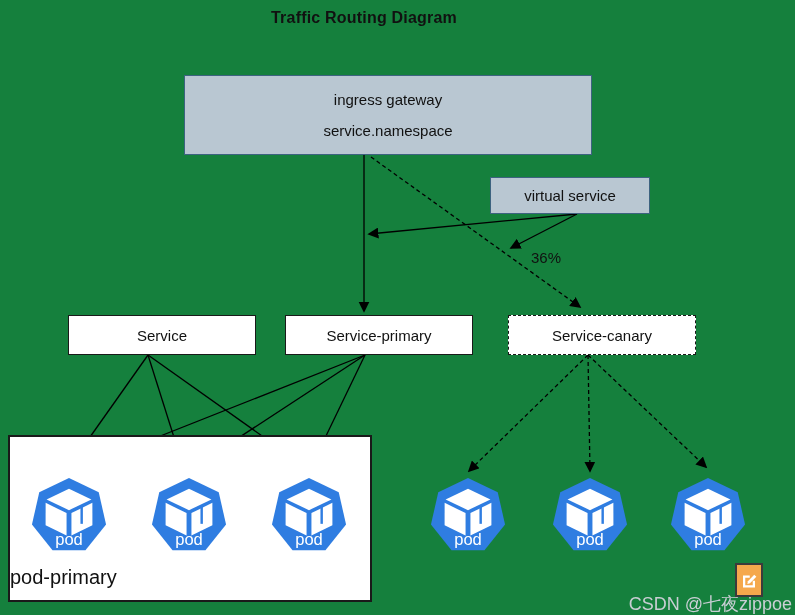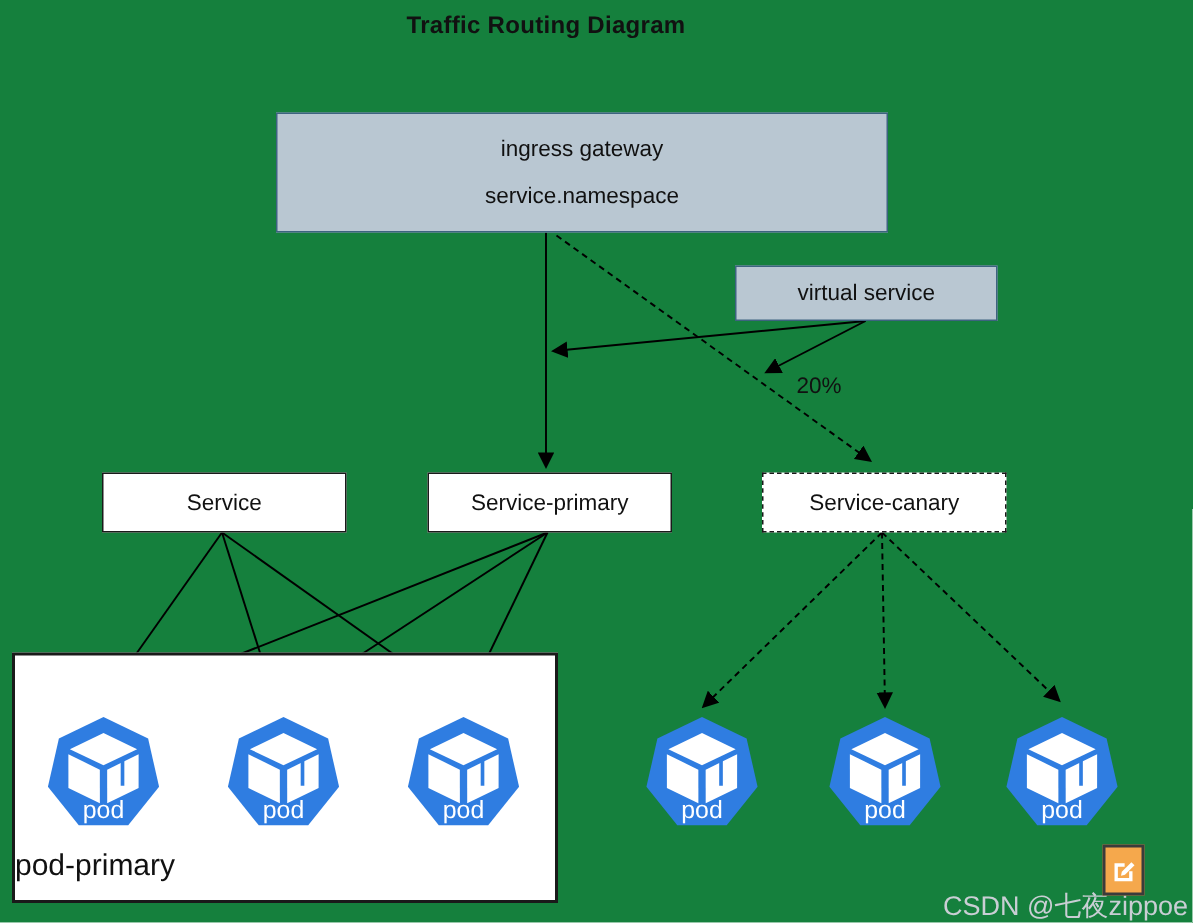--- a/index.html
+++ b/index.html
@@ -19,22 +19,22 @@
   .box.filled{
     background:var(--node-fill,#b9c7d2);
     border:1px solid var(--node-border,#3d6380);
   }
   .box.plain{border:1px solid var(--plain-border,#1a1a1a);}
   .box.dashedb{border:1px dashed var(--plain-border,#1a1a1a);}
   .gateway{
     left:184px;top:75px;width:408px;height:80px;flex-direction:column;
     justify-content:space-evenly;
   }
-  .vsvc{left:490px;top:177px;width:175px;height:37px;}
-  .svc{top:315px;width:163px;height:40px;}
+  .vsvc{left:490px;top:177px;width:160px;height:37px;}
+  .svc{top:315px;width:188px;height:40px;}
   .weight{position:absolute;left:531px;top:249px;font-size:15px;}
   .group{position:absolute;box-sizing:border-box;top:435px;height:167px;background:#fff;}
   .group.solid{border:2px solid var(--plain-border,#1a1a1a);}
   .group.dashed{border:2px dashed var(--plain-border,#1a1a1a);}
   .group .glabel{
     position:absolute;left:0;bottom:11px;width:100%;text-align:left;font-size:20px;
   }
   .pod{position:absolute;width:78px;height:82px;}
   .pod text{
     font-family:"Liberation Sans",sans-serif;font-size:17px;fill:#fff;
@@ -92,21 +92,21 @@
 
   <div class="box filled gateway">
     <div>ingress gateway</div>
     <div>service.namespace</div>
   </div>
 
   <div class="box filled vsvc">
     <span>virtual service</span>
   </div>
 
-  <div class="weight">20%</div>
+  <div class="weight">36%</div>
 
   <div class="box plain svc" style="left:68px;">
     <span>Service</span>
   </div>
   <div class="box plain svc" style="left:285px;">
     <span>Service-primary</span>
   </div>
   <div class="box dashedb svc" style="left:508px;">
     <span>Service-canary</span>
   </div>

